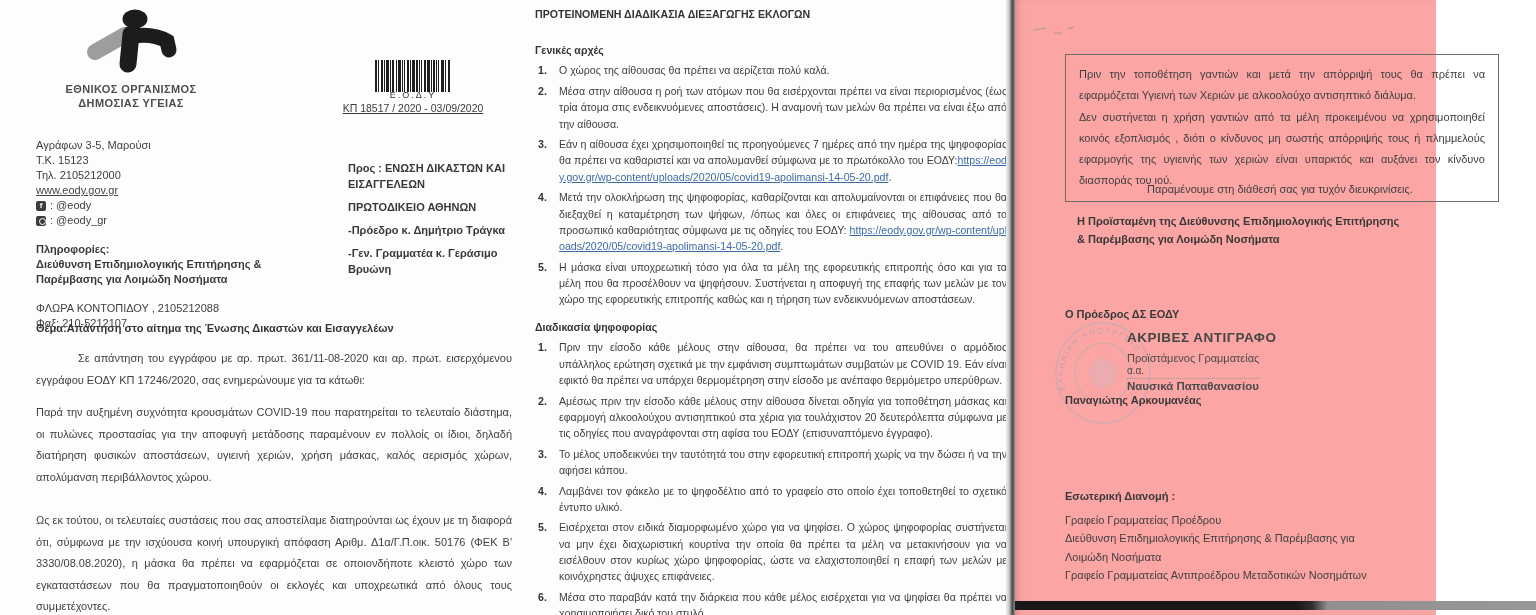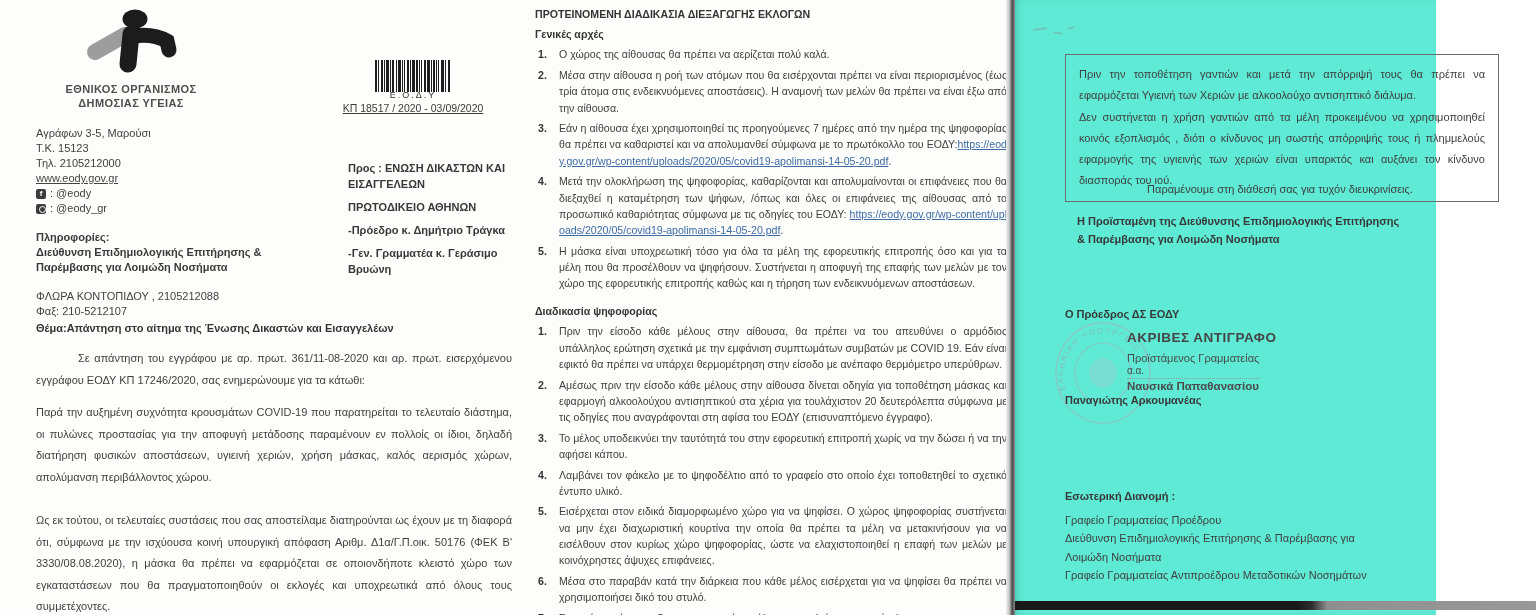--- a/index.html
+++ b/index.html
@@ -7,28 +7,28 @@
   .canvas {
     position:relative; width:1536px; height:615px; overflow:hidden;
     background:#ffffff;
     font-family:"Liberation Sans", sans-serif;
     color:#3f3f3f;
   }
   
   .page-left  { position:absolute; left:0; top:0; width:1008px; height:615px; background:#fdfdfc; }
   .page-seam  { position:absolute; left:1006px; top:0; width:9px; height:615px;
                 background:linear-gradient(to right,#efefef,#c9c9c9 35%,#4a4a4a 70%,#8a8a8a); }
-  .page-right { position:absolute; left:1015px; top:0; width:421px; height:615px; background:#5eead4;
+  .page-right { position:absolute; left:1015px; top:0; width:421px; height:615px; background:#fca5a5;
                 box-shadow:inset 6px 0 10px -6px rgba(0,0,0,.25); }
 
   
   .letterhead { position:absolute; left:36px; top:8px; width:300px; font-size:11px; line-height:15px; }
   .logo-wrap  { width:190px; text-align:center; }
   .org-name   { font-weight:bold; color:#4e4e4e; letter-spacing:.4px; font-size:11px; line-height:14px; margin-top:4px; }
-  .addr-block { margin-top:16px; }
+  .addr-block { margin-top:28px; }
   .addr-line  { line-height:15px; }
   .site-link  { color:#444; text-decoration:underline; cursor:pointer; }
   .soc-row    { display:flex; align-items:center; gap:4px; line-height:15px; }
   .soc-ic     { display:inline-block; width:10px; height:10px; background:#3c3c3c; border-radius:2px;
                 color:#fff; font-size:8px; line-height:10px; text-align:center; font-weight:bold; }
   .soc-ic.cam { position:relative; }
   .soc-ic.cam::after { content:""; position:absolute; left:2.5px; top:2.5px; width:5px; height:5px;
                 border:1px solid #fff; border-radius:50%; }
   .info-block { margin-top:14px; font-weight:bold; color:#3a3a3a; }
   .contact-block { margin-top:14px; }
@@ -43,21 +43,21 @@
 
   
   .subject { position:absolute; left:36px; top:322px; width:478px; font-size:11px; font-weight:bold; color:#353535; }
   .body-text { position:absolute; left:36px; top:348px; width:476px; font-size:11px; line-height:21.5px; text-align:justify; }
   .body-text p.indent { text-indent:42px; }
   .body-text p.mb-s { margin-bottom:11px; }
   .body-text p.mb-l { margin-bottom:22px; }
 
   
   .col2 { position:absolute; left:535px; top:6px; width:472px; font-size:10.6px; line-height:16.2px; }
-  .col2 .h1 { font-weight:bold; color:#343434; margin-bottom:4px; }
+  .col2 .h1 { font-weight:bold; color:#343434; margin-bottom:20px; }
   .col2 .h2 { font-weight:bold; color:#343434; margin:3px 0 4px 0; }
   .col2 ol { list-style:none; counter-reset:n; }
   .col2 li { counter-increment:n; position:relative; padding-left:24px; margin-bottom:4.5px; text-align:justify; }
   .col2 li::before { content:counter(n)"."; position:absolute; left:3px; font-weight:bold; color:#333; }
   .col2 .h2.voting { margin-top:12px; }
   a.doc-link { color:#3c6ba5; text-decoration:underline; word-break:break-all; cursor:pointer; }
 
   
   .pencil-mark { position:absolute; left:18px; top:24px; width:46px; height:14px; opacity:.35; }
   .pencil-mark i { position:absolute; background:#8c8c8c; height:2px; border-radius:2px; }

